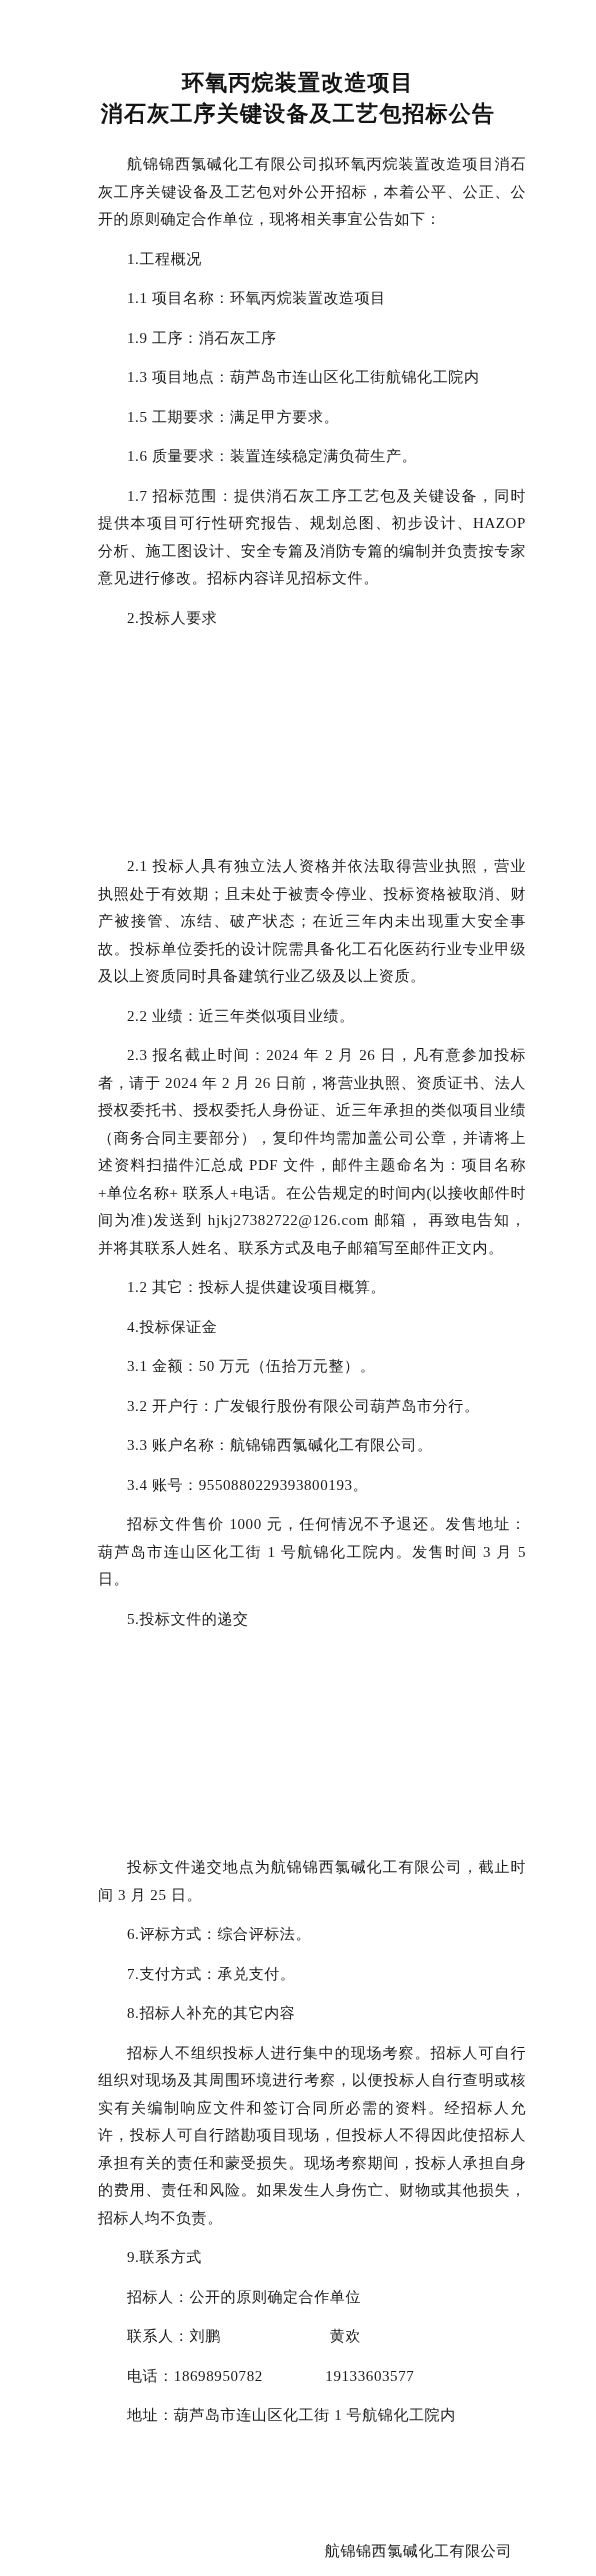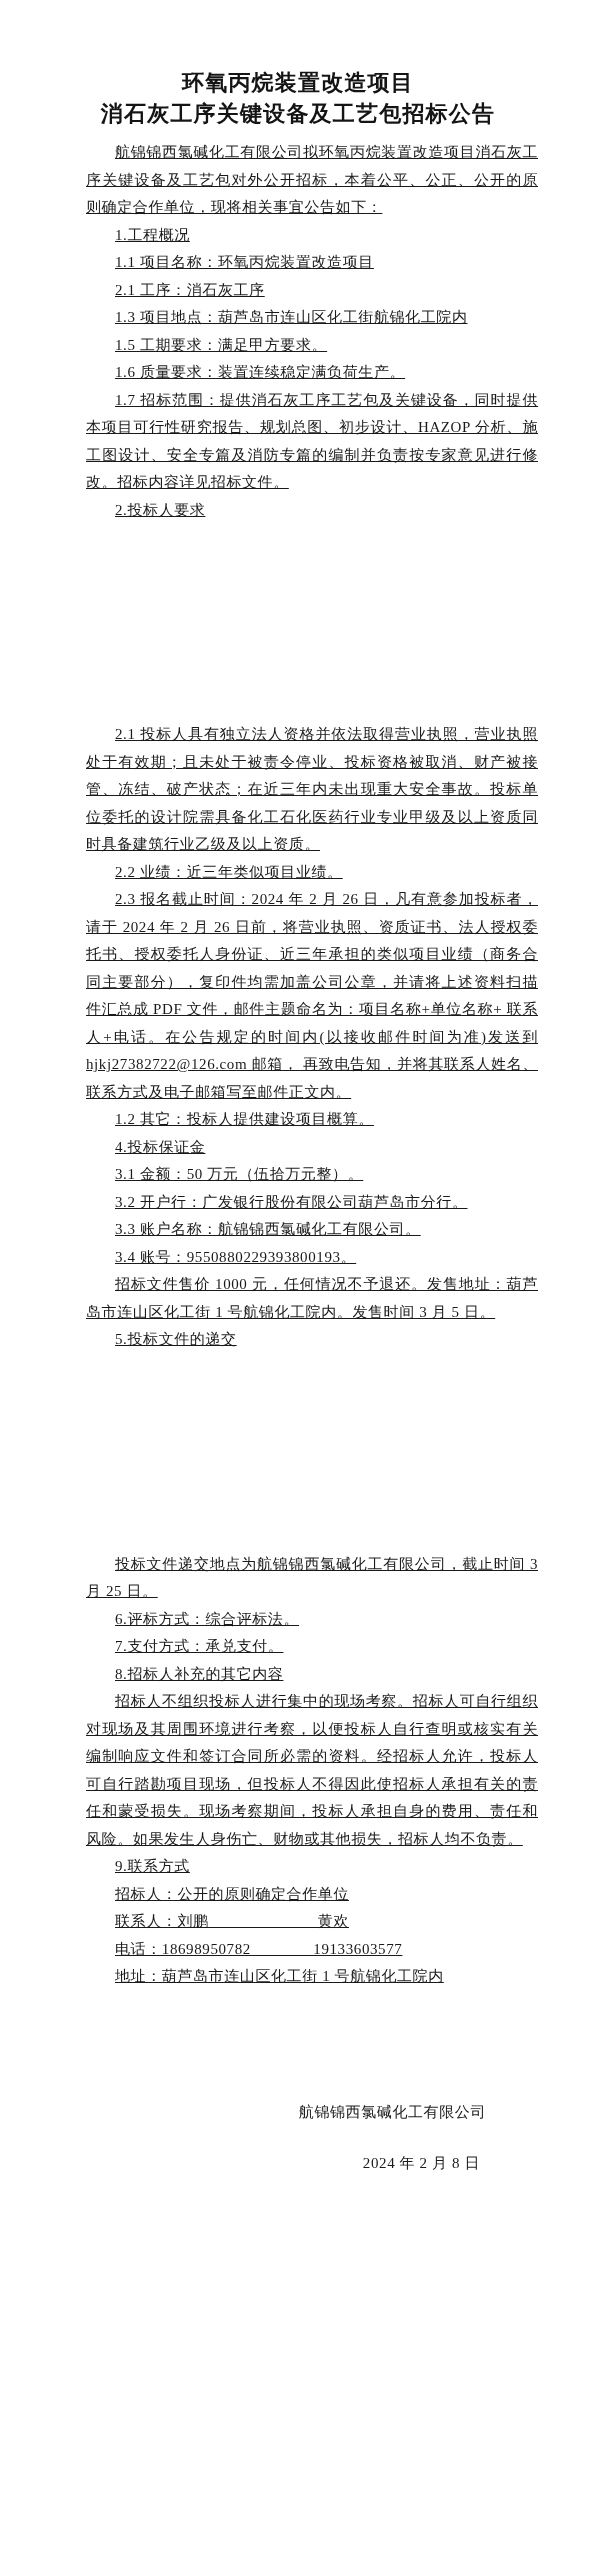--- a/index.html
+++ b/index.html
@@ -20,34 +20,33 @@
     font-weight: bold;
     font-size: 22px;
     line-height: 31px;
     letter-spacing: 1.2px;
     color: #141414;
   }
   .doc-body {
     padding: 10.4px 58px 0 86px;
   }
   .para {
-    margin: 0;
+    margin: 12px;
     font-size: 15px;
     line-height: 27.5px;
     letter-spacing: 0.6px;
     text-align: justify;
     text-indent: 29px;
     word-break: break-word;
-    text-decoration: underline;
   }
   .spacer { width: 100%; }
   .footer-company {
     margin-top: 108px;
     text-align: right;
-    padding-right: 110px;
+    padding-right: 84px;
     font-size: 15px;
     line-height: 27.5px;
     letter-spacing: 0.6px;
   }
   .footer-date {
     margin-top: 24px;
     text-align: right;
     padding-right: 116px;
     font-size: 15px;
     line-height: 27.5px;
@@ -61,21 +60,21 @@
 
   <div class="title-block">
     <div class="title-line">环氧丙烷装置改造项目</div>
     <div class="title-line">消石灰工序关键设备及工艺包招标公告</div>
   </div>
 
   <div class="doc-body">
       <p class="para">航锦锦西氯碱化工有限公司拟环氧丙烷装置改造项目消石灰工序关键设备及工艺包对外公开招标，本着公平、公正、公开的原则确定合作单位，现将相关事宜公告如下：</p>
       <p class="para">1.工程概况</p>
       <p class="para">1.1 项目名称：环氧丙烷装置改造项目</p>
-      <p class="para">2.1 工序：消石灰工序</p>
+      <p class="para">1.9 工序：消石灰工序</p>
       <p class="para">1.3 项目地点：葫芦岛市连山区化工街航锦化工院内</p>
       <p class="para">1.5 工期要求：满足甲方要求。</p>
       <p class="para">1.6 质量要求：装置连续稳定满负荷生产。</p>
       <p class="para">1.7 招标范围：提供消石灰工序工艺包及关键设备，同时提供本项目可行性研究报告、规划总图、初步设计、HAZOP 分析、施工图设计、安全专篇及消防专篇的编制并负责按专家意见进行修改。招标内容详见招标文件。</p>
       <p class="para">2.投标人要求</p>
       <div class="spacer" style="height: 197px;"></div>
       <p class="para">2.1 投标人具有独立法人资格并依法取得营业执照，营业执照处于有效期；且未处于被责令停业、投标资格被取消、财产被接管、冻结、破产状态；在近三年内未出现重大安全事故。投标单位委托的设计院需具备化工石化医药行业专业甲级及以上资质同时具备建筑行业乙级及以上资质。</p>
       <p class="para">2.2 业绩：近三年类似项目业绩。</p>
       <p class="para">2.3 报名截止时间：2024 年 2 月 26 日，凡有意参加投标者，请于 2024 年 2 月 26 日前，将营业执照、资质证书、法人授权委托书、授权委托人身份证、近三年承担的类似项目业绩（商务合同主要部分），复印件均需加盖公司公章，并请将上述资料扫描件汇总成 PDF 文件，邮件主题命名为：项目名称+单位名称+ 联系人+电话。在公告规定的时间内(以接收邮件时间为准)发送到 hjkj27382722@126.com 邮箱， 再致电告知，并将其联系人姓名、联系方式及电子邮箱写至邮件正文内。</p>
       <p class="para">1.2 其它：投标人提供建设项目概算。</p>

